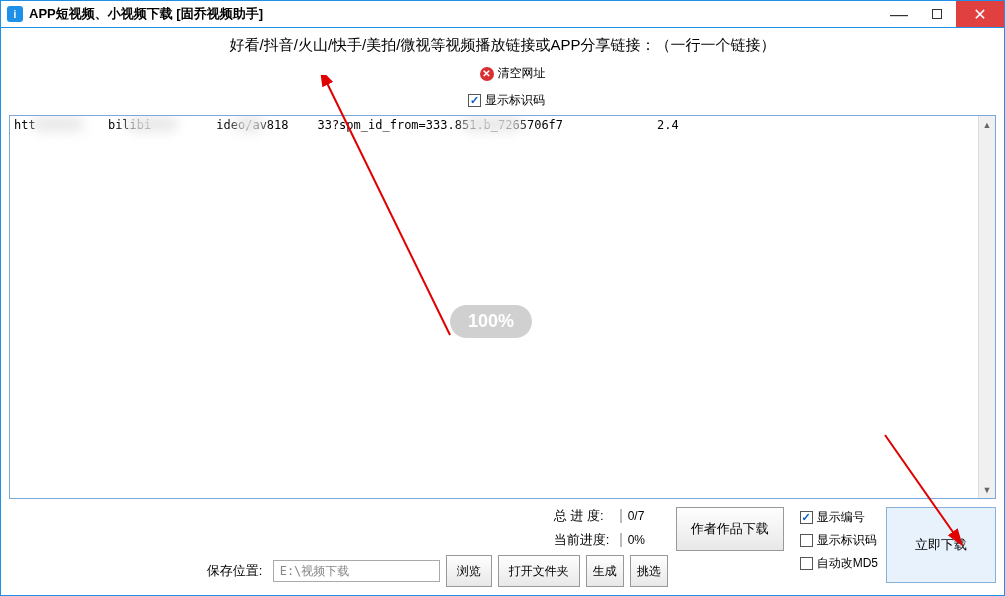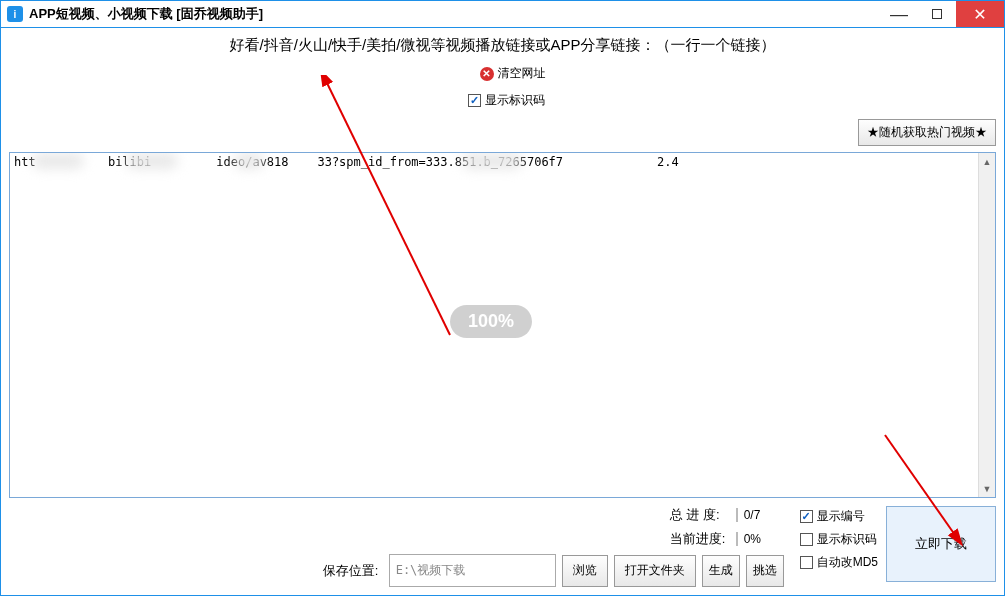--- a/index.html
+++ b/index.html
@@ -129,21 +129,21 @@
   background: #e6e6e6;
 }
 .progress-text { width: 40px; font-size: 12px; }
 .path-row {
   display: flex;
   align-items: center;
   gap: 6px;
 }
 .path-input {
   flex: 1;
-  height: 33px;
+  height: 22px;
   border: 1px solid #aaa;
   padding: 2px 6px;
   color: #888;
   font-family: SimSun, monospace;
   font-size: 12px;
 }
 .btn-std {
   border: 1px solid #999;
   background: linear-gradient(#fefefe,#e8e8e8);
   padding: 4px 10px;
@@ -229,21 +229,20 @@
   <div class="top-row">
     <span class="instruction-text">好看/抖音/火山/快手/美拍/微视等视频播放链接或APP分享链接：（一行一个链接）</span>
     <span class="clear-btn">
       <span class="clear-icon">✕</span>
       <span>清空网址</span>
     </span>
     <label class="checkbox-group">
       <span class="checkbox-box checked"></span>
       <span>显示标识码</span>
     </label>
-    <button class="random-btn">★随机获取热门视频★</button>
   </div>
 
   <div class="url-textarea">
     <div class="url-content">htt          bilibi         ideo/av818    33?spm_id_from=333.851.b_7265706f7             2.4</div>
     <div class="url-blur" style="left:22px; top:0px; width:52px; height:16px;"></div>
     <div class="url-blur" style="left:116px; top:0px; width:52px; height:16px;"></div>
     <div class="url-blur" style="left:224px; top:0px; width:30px; height:16px;"></div>
     <div class="url-blur" style="left:452px; top:0px; width:60px; height:16px;"></div>
     <div class="scrollbar-track">
       <div class="scrollbar-arrow">▲</div>
@@ -268,20 +267,23 @@
       <div class="path-row">
         <span class="progress-label">保存位置:</span>
         <input class="path-input" value="E:\视频下载" style="">
         <button class="btn-std">浏览</button>
         <button class="btn-std">打开文件夹</button>
         <button class="btn-std btn-sm">生成</button>
         <button class="btn-std btn-sm">挑选</button>
       </div>
     </div>
 
+    <div class="middle-btns">
+      <button class="author-btn">作者作品下载</button>
+    </div>
 
     <div class="checkbox-col">
       <label class="checkbox-group">
         <span class="checkbox-box checked"></span>
         <span>显示编号</span>
       </label>
       <label class="checkbox-group">
         <span class="checkbox-box"></span>
         <span>显示标识码</span>
       </label>

